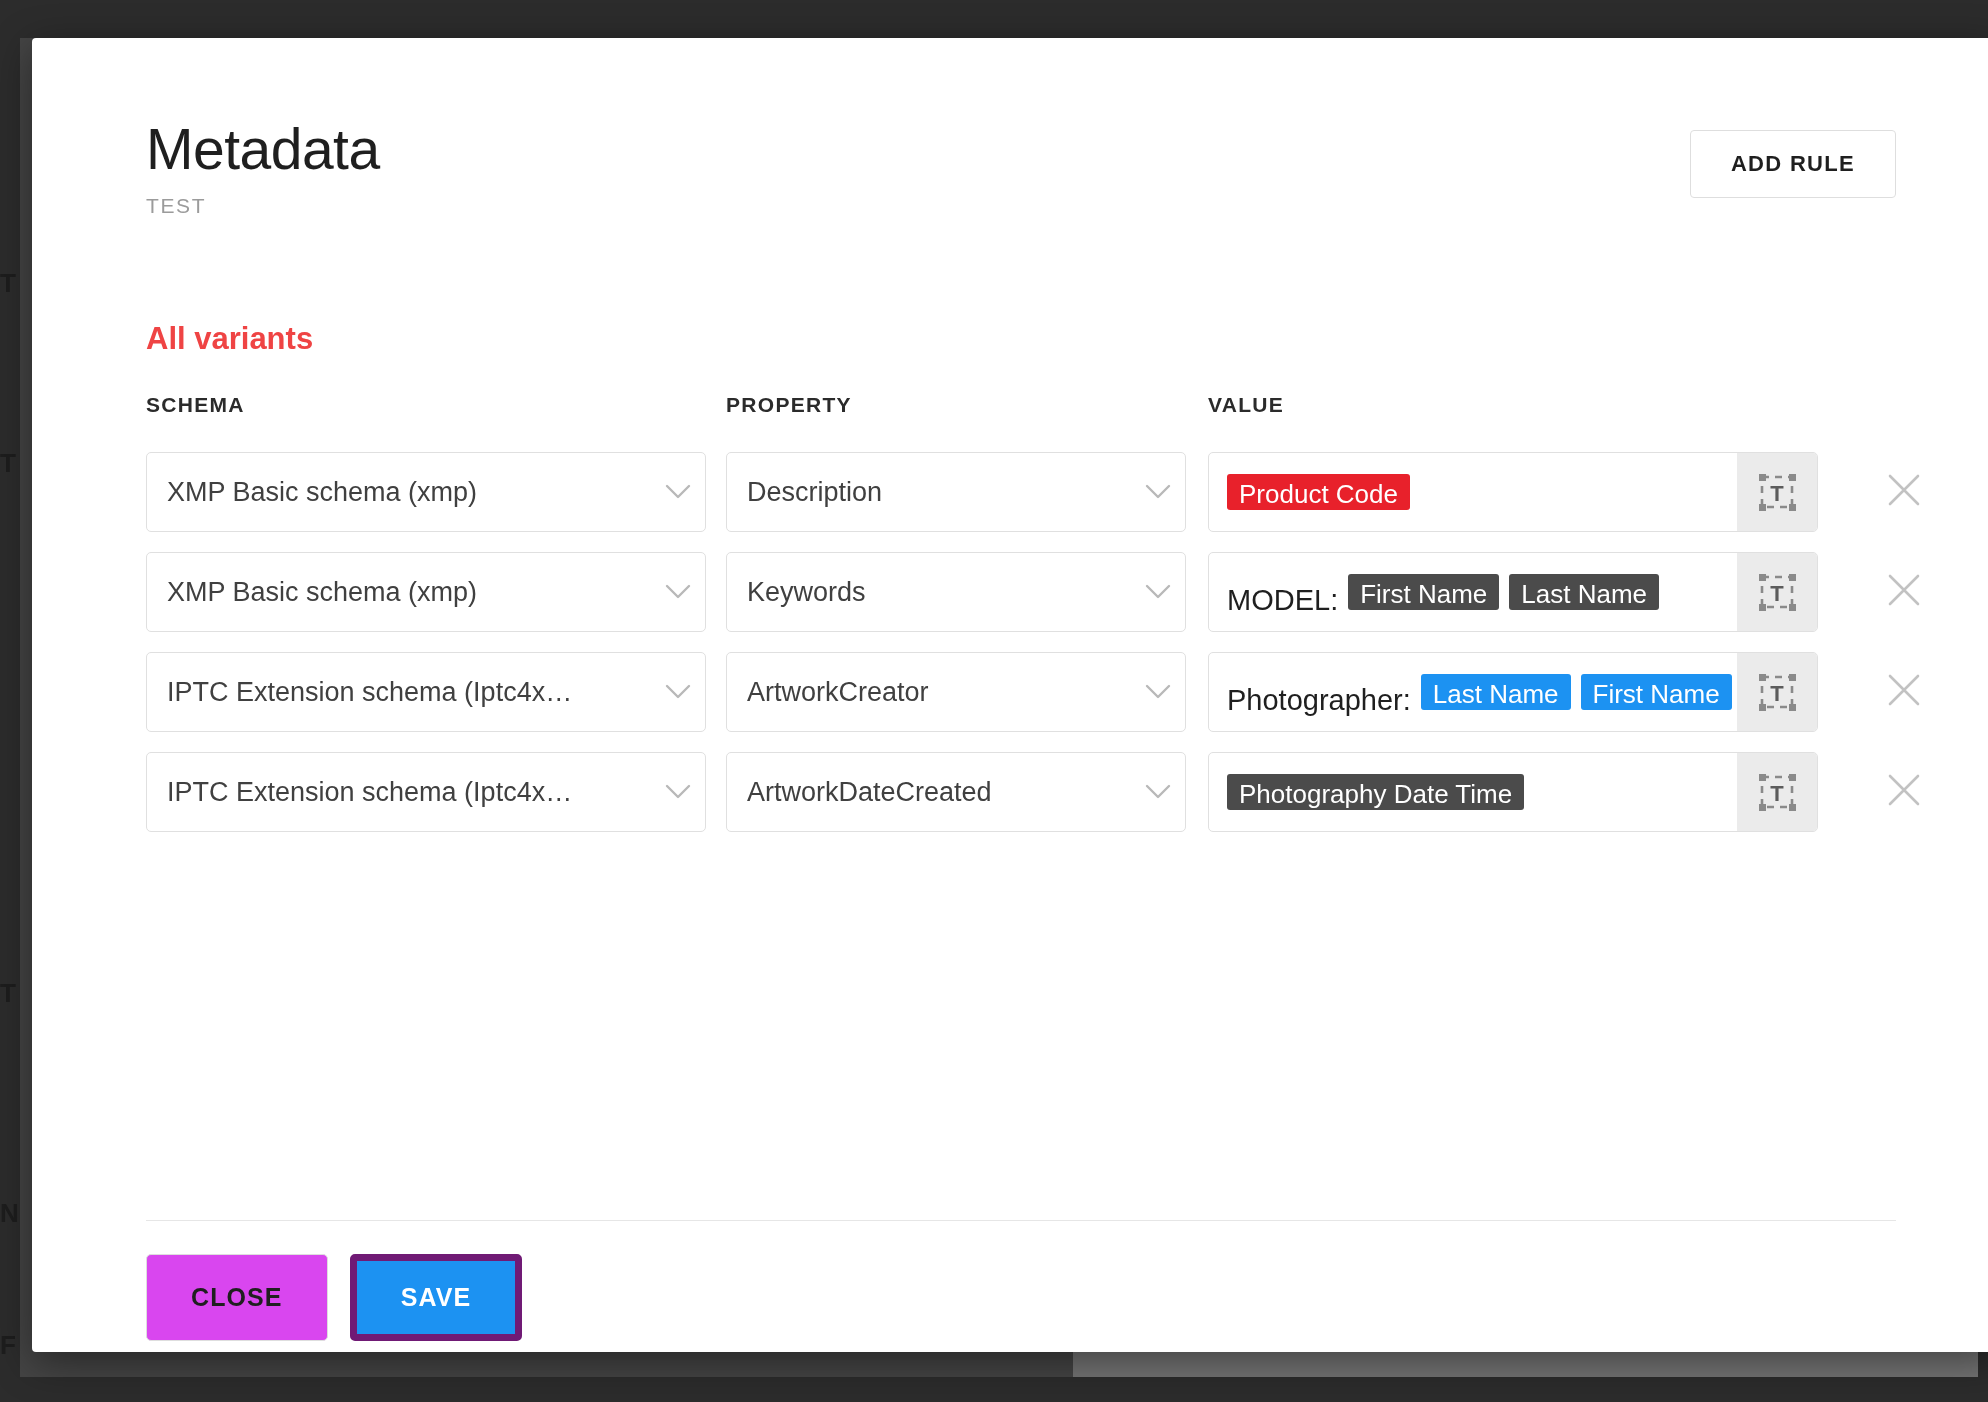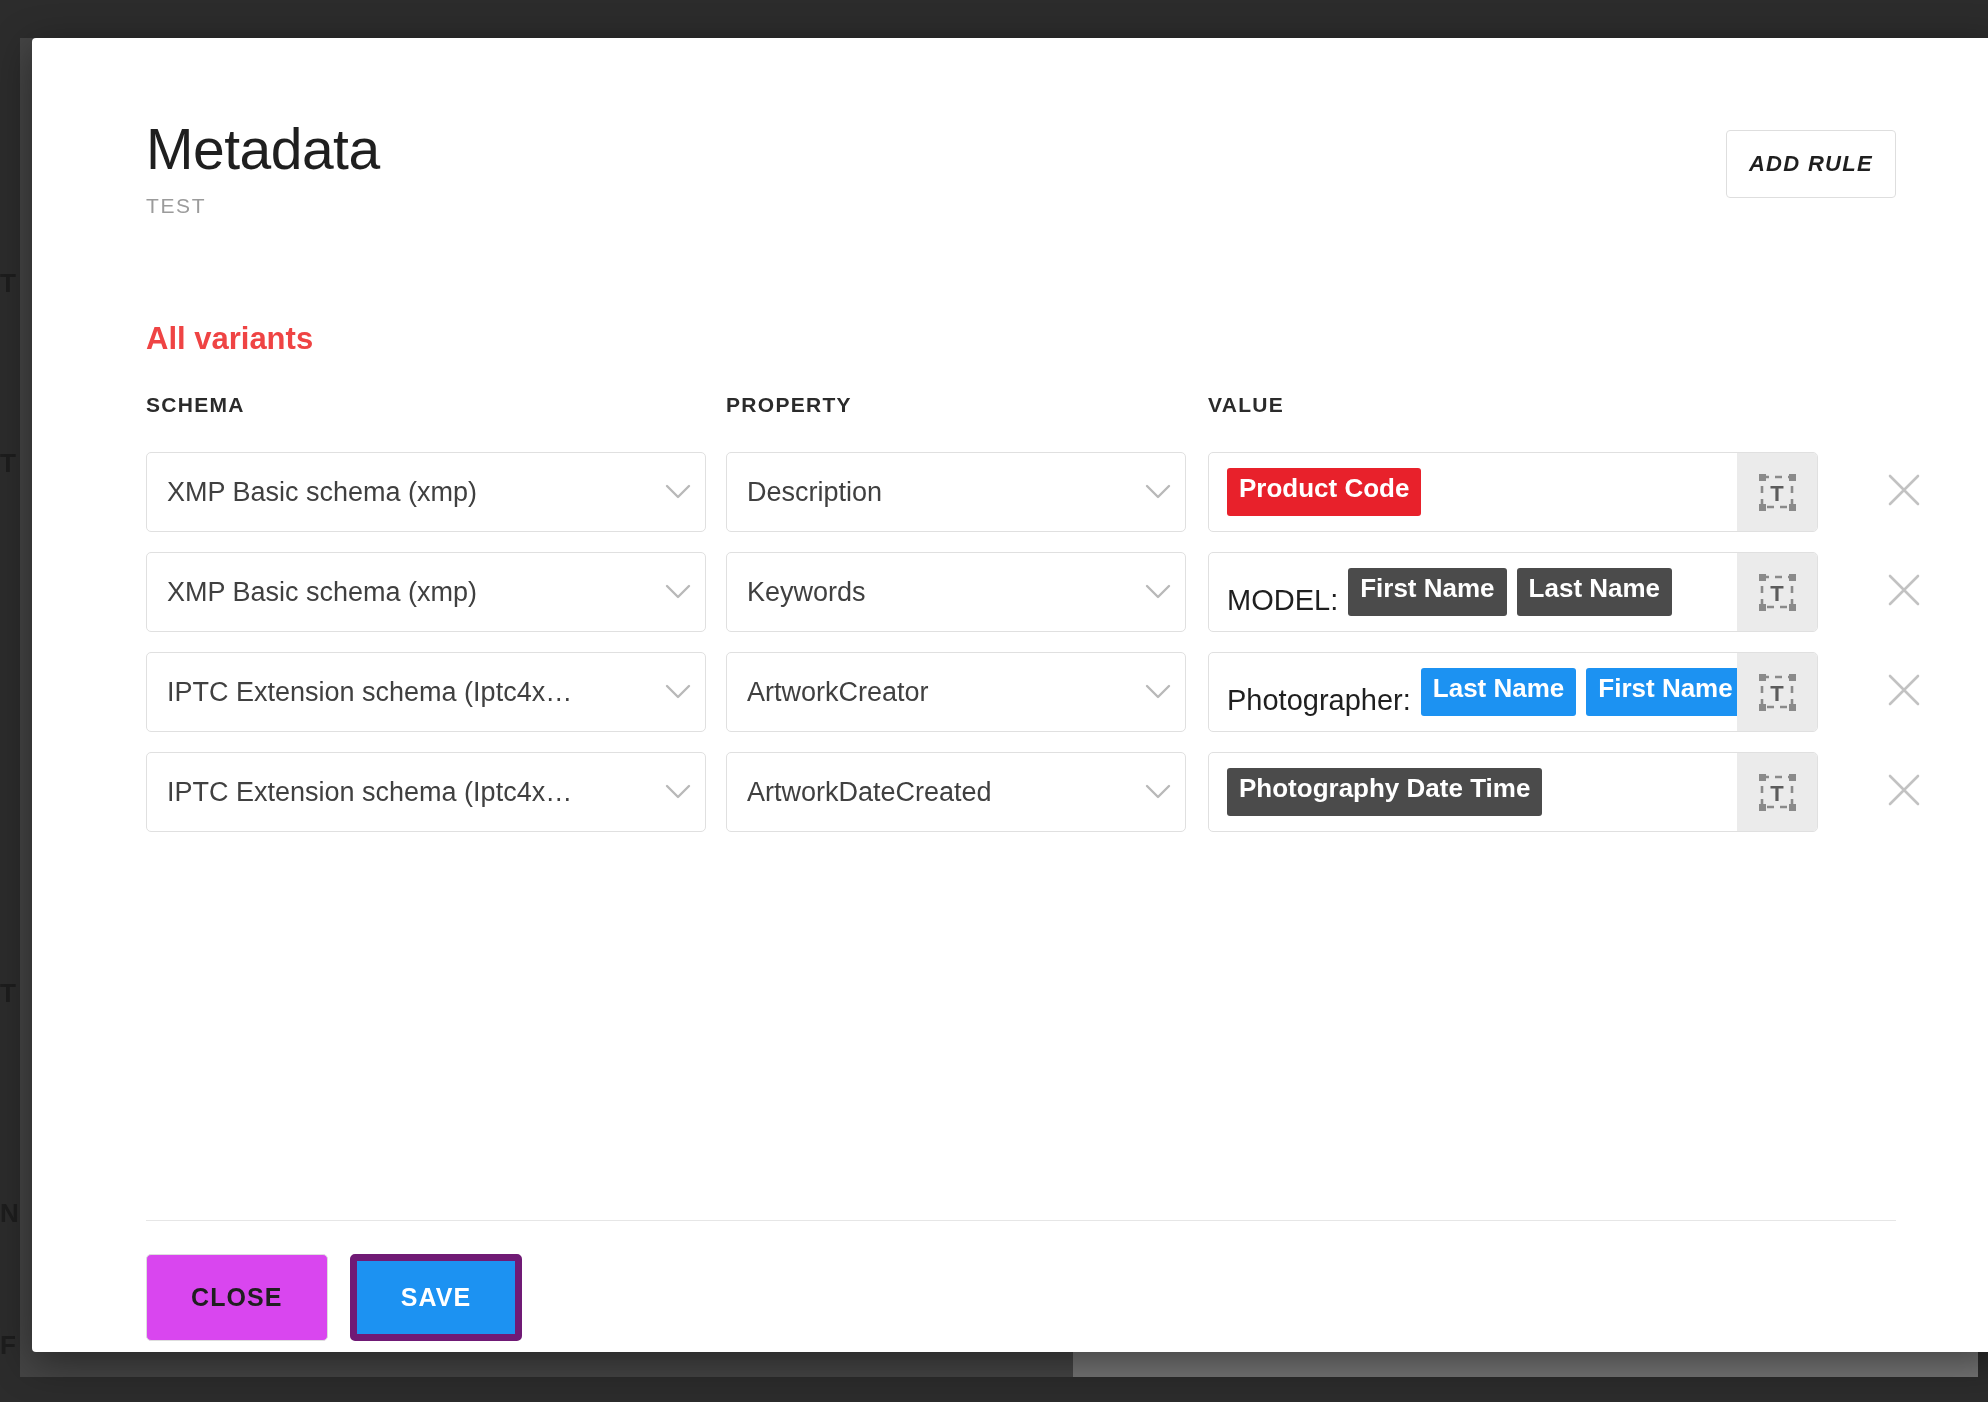--- a/index.html
+++ b/index.html
@@ -51,25 +51,24 @@
     font-size: 57px; font-weight: 400; color: #1f1f1f;
     line-height: 1.05; letter-spacing: -0.5px;
   }
   #subtitle {
     font-size: 21px; font-weight: 500; color: #9b9b9b;
     letter-spacing: 1.6px; margin-top: 14px;
   }
   #add-rule-btn {
     margin-top: 10px;
     background: #ffffff; border: 1px solid #dedede; border-radius: 4px;
-    padding: 20px 22px;
+    padding: 20px 40px;
     font-size: 22px; font-weight: 700; letter-spacing: 1.3px;
     color: #1f1f1f; cursor: pointer;
     font-family: "Liberation Sans", sans-serif;
-    font-style: italic;
   }
 
   
   #section-title {
     position: absolute; left: 114px; top: 283px;
     font-size: 31px; font-weight: 700; color: #ef4444;
   }
 
   
   #col-headers {
@@ -112,22 +111,22 @@
     display: flex; align-items: center; overflow: hidden; cursor: text;
   }
   .value-content {
     flex: 1; height: 100%;
     display: flex; align-items: center; gap: 10px;
     padding-left: 18px; overflow: hidden; white-space: nowrap;
   }
   .plain-text { font-size: 29px; color: #1f1f1f; margin-top: 16px; }
   .chip {
     display: inline-flex; align-items: center;
-    padding: 6px 12px 12px; border-radius: 3px;
-    font-size: 26px; font-weight: 700; color: #ffffff;
+    padding: 6px 12px 0; border-radius: 3px;
+    font-size: 26px; font-weight: 400; color: #ffffff;
     line-height: 1.15; white-space: nowrap;
   }
   .chip.red  { background: #e8212b; }
   .chip.dark { background: #4b4b4b; }
   .chip.blue { background: #1c92f2; }
 
   .tb-icon-btn {
     width: 80px; height: 78px; flex: 0 0 80px;
     background: #ebebeb;
     display: flex; align-items: center; justify-content: center;

